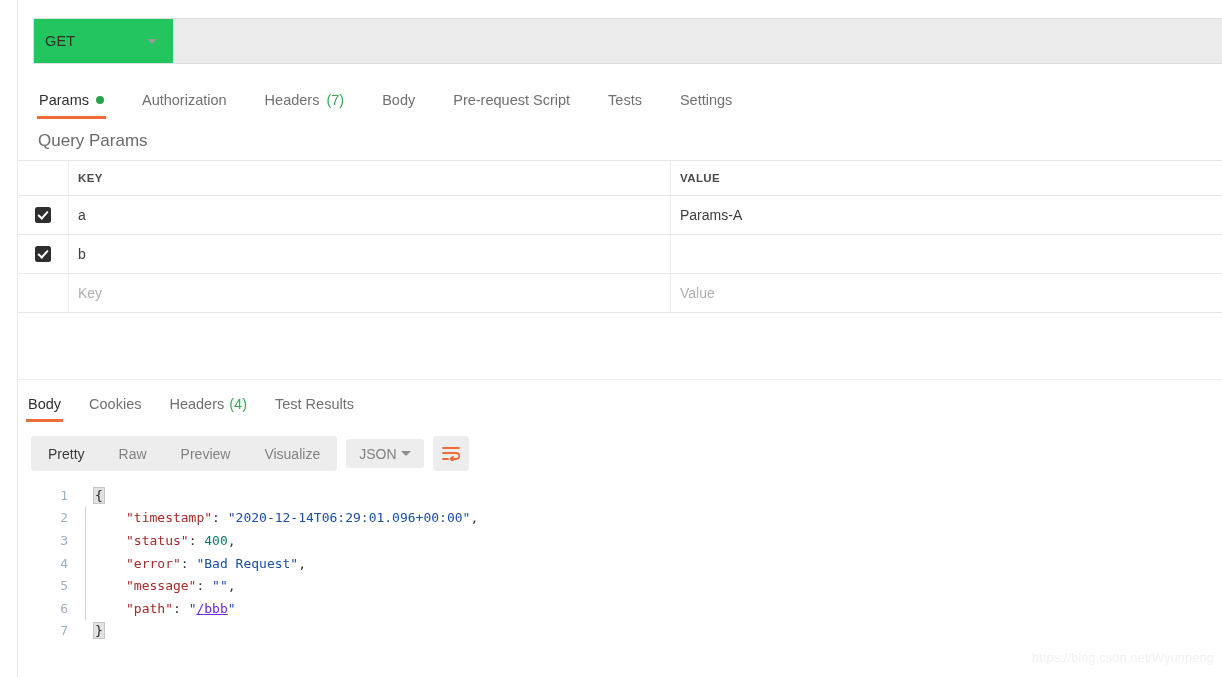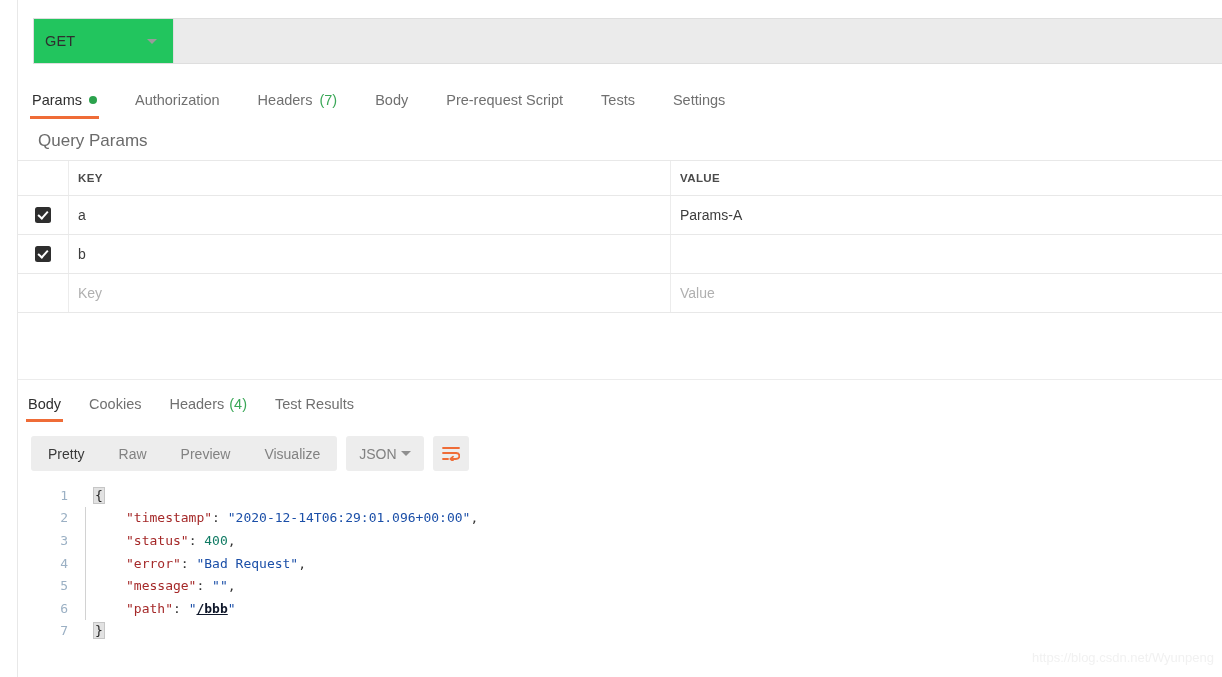--- a/index.html
+++ b/index.html
@@ -81,21 +81,21 @@
     display: flex;
     align-items: center;
     gap: 7px;
     padding: 0 0 0 0;
     margin-right: 38px;
     font-size: 14.5px;
     color: #707070;
     cursor: pointer;
     white-space: nowrap;
   }
-  .tab:first-child { margin-left: 14px; }
+  .tab:first-child { margin-left: 21px; }
   .tab.active { color: #2f2f2f; }
   .tab.active::after {
     content: "";
     position: absolute;
     left: -2px; right: -2px; bottom: -1px;
     height: 3px;
     background: #ef6c37;
   }
   .tab .count { color: #3aa757; font-size: 14.5px; }
   .green-dot {
@@ -233,21 +233,21 @@
     align-items: center;
     font-size: 14px;
     color: #828282;
     cursor: pointer;
   }
   .seg.active { color: #3a3a3a; }
   .fmt-select {
     display: flex;
     align-items: center;
     gap: 4px;
-    height: 35px;
+    height: 29px;
     padding: 0 13px;
     background: #ededed;
     border-radius: 3px;
     font-size: 14px;
     color: #818181;
     cursor: pointer;
   }
   .fmt-select .caret { border-top-color: #8f8f8f; }
   .wrap-btn {
     width: 36px; height: 35px;
@@ -302,21 +302,21 @@
   .brace {
     background: #e2e2e2;
     outline: 1px solid #c6c6c6;
     color: #222;
     padding: 0 1px;
   }
   .k { color: #a52929; }
   .s { color: #1b4fa8; }
   .n { color: #0f7a63; }
   .p { color: #333333; }
-  .lnk { color: #0f172a; text-decoration: underline; font-weight: bold; }
+  .lnk { color: #6d28d9; text-decoration: underline; }
 
   
   .watermark {
     position: absolute;
     right: 8px; top: 650px;
     font-size: 13px;
     color: #f1f1f1;
     user-select: none;
   }
 </style>

